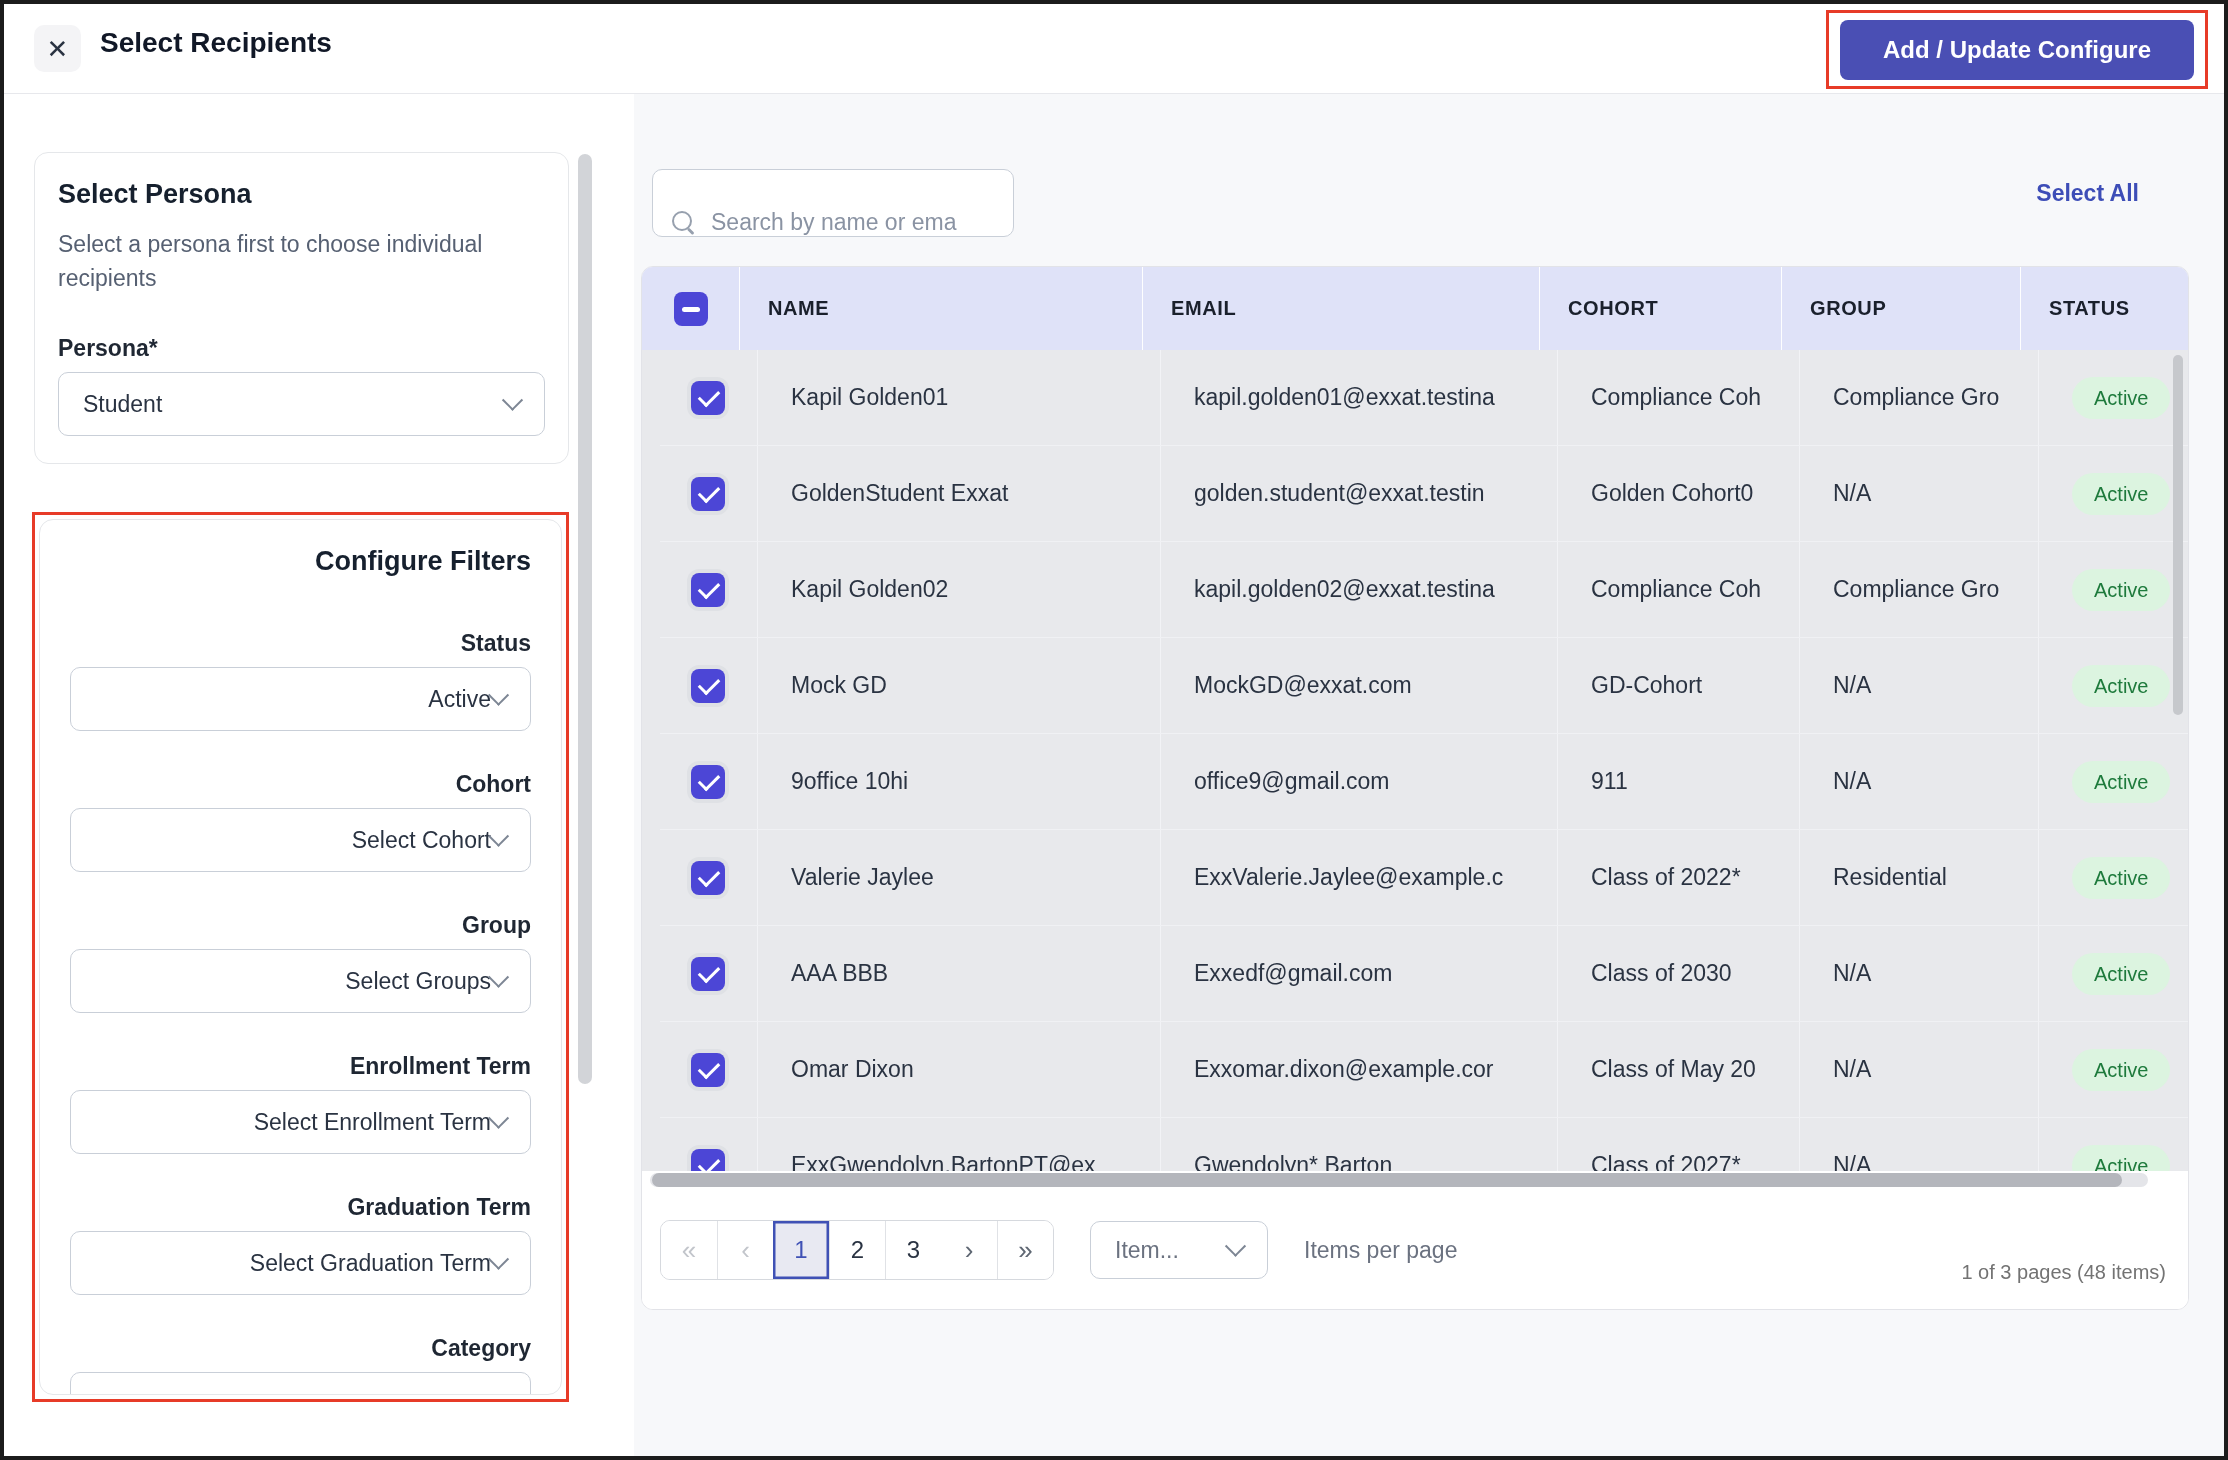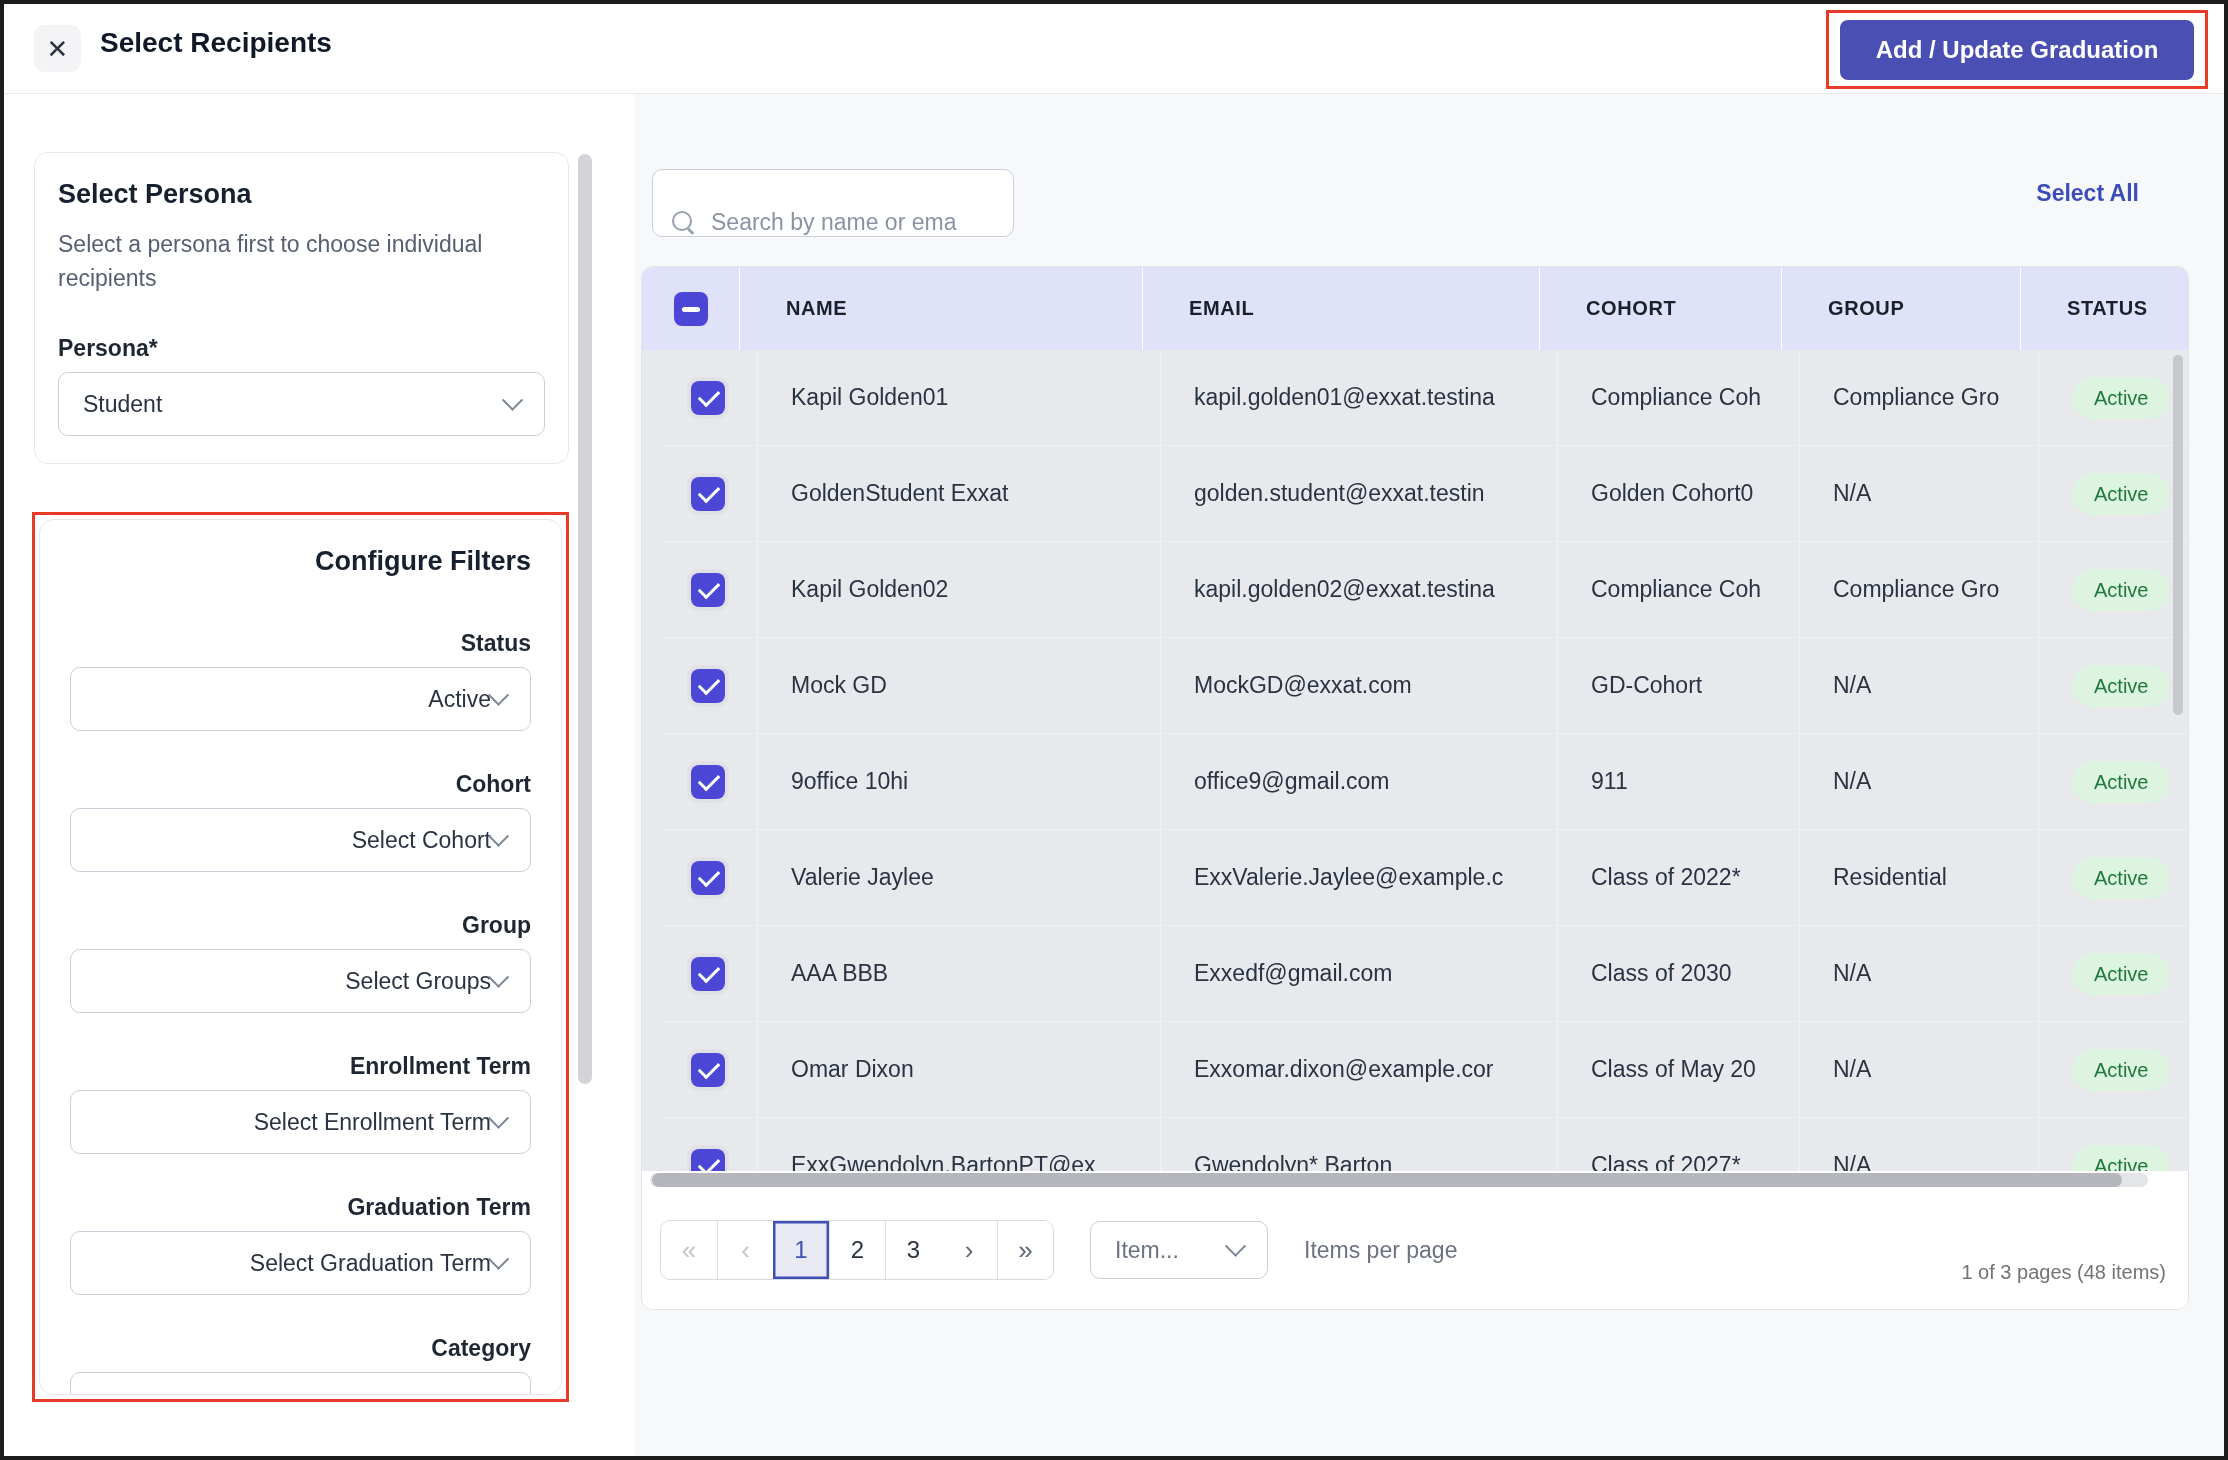--- a/index.html
+++ b/index.html
@@ -40,21 +40,21 @@
   .search-icon::before { content:''; position:absolute; left:1px; top:1px; width:16px; height:16px; border:2.5px solid #97a0ae; border-radius:50%; }
   .search-icon::after { content:''; position:absolute; left:17px; top:17px; width:8px; height:2.5px; background:#97a0ae; border-radius:2px; transform:rotate(45deg); transform-origin:left center; }
   .search-box input { border:none; outline:none; background:transparent; font-size:23px; color:#2a3342; width:100%; font-family:inherit; }
   .search-box input::placeholder { color:#8a93a3; }
   .select-all { position:absolute; right:85px; top:86px; font-size:23px; font-weight:700; color:#3d4db7; cursor:pointer; text-decoration:none; }
 
   
   .table-card { position:absolute; left:7px; top:172px; width:1548px; height:1044px; background:#ffffff; border:1px solid #e2e3e8; border-radius:12px; overflow:hidden; }
   .thead, .row { display:grid; grid-template-columns:97px 403px 397px 242px 239px 1fr; }
   .thead { height:83px; background:#dfe2f8; }
-  .th { display:flex; align-items:center; padding-left:46px; font-size:20px; font-weight:700; letter-spacing:0.6px; color:#1a202c; }
+  .th { display:flex; align-items:center; padding-left:28px; font-size:20px; font-weight:700; letter-spacing:0.6px; color:#1a202c; }
   .th + .th { border-left:1px solid rgba(255,255,255,0.95); }
   .th-check { justify-content:center; padding-left:0; }
 
   .tbody { position:relative; height:821px; overflow:hidden; background:#e8e9ec;padding-left:18px; }
   .row { height:96px; border-bottom:1px solid #f0f1f4; }
   .cell { display:flex; align-items:center; padding-left:33px; padding-right:2px; font-size:23px; color:#2a3342; white-space:nowrap; overflow:hidden; }
   .cell + .cell { border-left:1px solid #f2f3f6; }
   .cell-check { justify-content:center; padding-left:0; }
 
   .cb { position:relative; width:34px; height:34px; border-radius:8px; background:#4c46d6; cursor:pointer; display:inline-block; }
@@ -85,21 +85,21 @@
 <body>
 
 <div class="frame">
 
   <header class="topbar">
     <button class="close-btn">
       <span class="x-glyph">✕</span>
     </button>
     <h1 class="page-title">Select Recipients</h1>
     <div class="btn-highlight">
-      <button class="primary-btn">Add / Update Graduation</button>
+      <button class="primary-btn">Add / Update Configure</button>
     </div>
   </header>
 
   <aside class="sidebar">
     <section class="card persona-card">
       <h2>Select Persona</h2>
       <p class="card-desc">Select a persona first to choose individual recipients</p>
       <label class="field-label">Persona*</label>
       <div class="select">
         <span class="select-value">Student</span>

